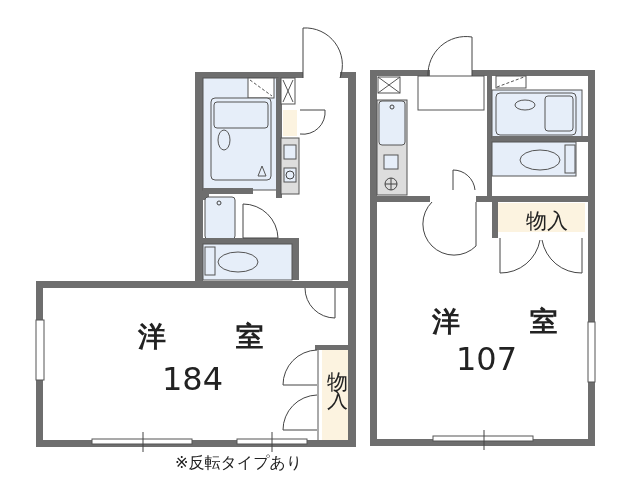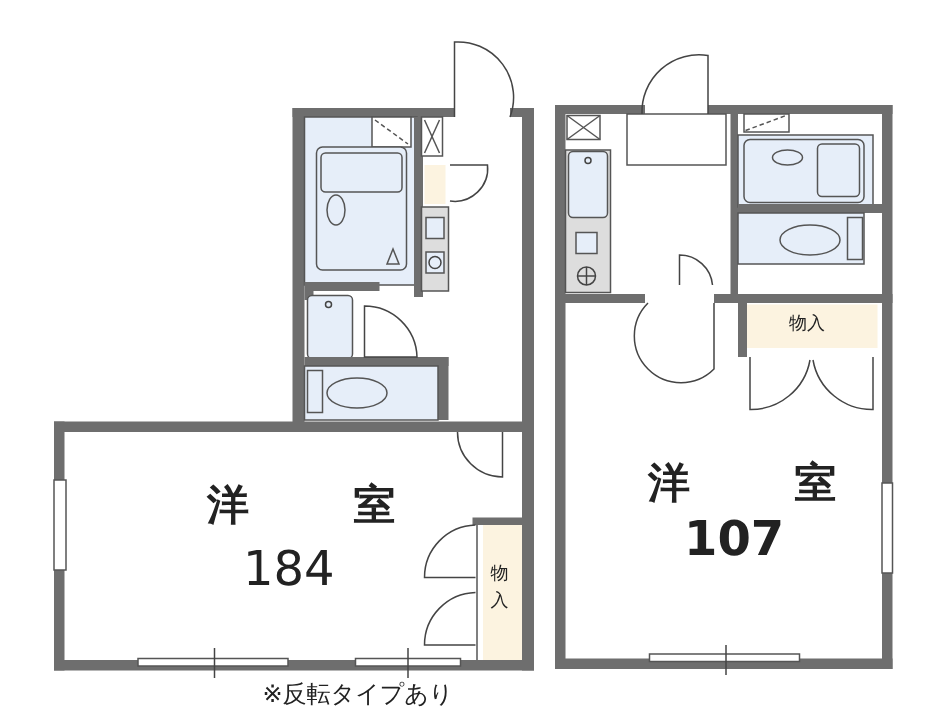--- a/index.html
+++ b/index.html
@@ -7,21 +7,21 @@
   svg{position:absolute;left:0;top:0;}
   .wall{fill:#6e6e6e;}
   .wet{fill:#e6eef9;stroke:#555;stroke-width:1;}
   .fix{fill:#e6eef9;stroke:#555;stroke-width:1;}
   .stor{fill:#fcf3e0;}
   .line{fill:none;stroke:#444;stroke-width:1;}
   .win{fill:#fff;stroke:#555;stroke-width:1;}
   .lbl{position:absolute;color:#222;white-space:nowrap;}
   .room-name{font-size:28px;letter-spacing:30px;font-weight:bold;}
   .room-num{font-size:32px;font-family:"DejaVu Sans",sans-serif;}
-  .stor-lbl{font-size:12px;}
+  .stor-lbl{font-size:21px;}
   .note{font-size:16px;}
 </style>
 </head>
 <body>
 
 <svg width="631" height="480" viewBox="0 0 631 480">
 
   <g>
 
     <rect class="wall" x="195" y="72" width="8" height="212"></rect>
@@ -131,16 +131,16 @@
     <rect class="win" x="433" y="436" width="100" height="5"></rect>
     <line x1="484" y1="430" x2="484" y2="450" stroke="#444"></line>
   </g>
 </svg>
 
 <div class="lbl room-name" style="left:138px;top:318px;">洋 室</div>
 <div class="lbl room-num" style="left:162px;top:360px;">184</div>
 <div class="lbl stor-lbl" style="left:327px;top:373px;width:16px;line-height:18px;white-space:normal;word-break:break-all;">物入</div>
 
 <div class="lbl room-name" style="left:432px;top:303px;">洋 室</div>
-<div class="lbl room-num" style="left:456px;top:340px;font-weight:bold;">107</div>
+<div class="lbl room-num" style="left:456px;top:340px;">107</div>
 <div class="lbl stor-lbl" style="left:526px;top:207px;">物入</div>
 
 <div class="lbl note" style="left:175px;top:453px;">※反転タイプあり</div>
 
 </body></html>

